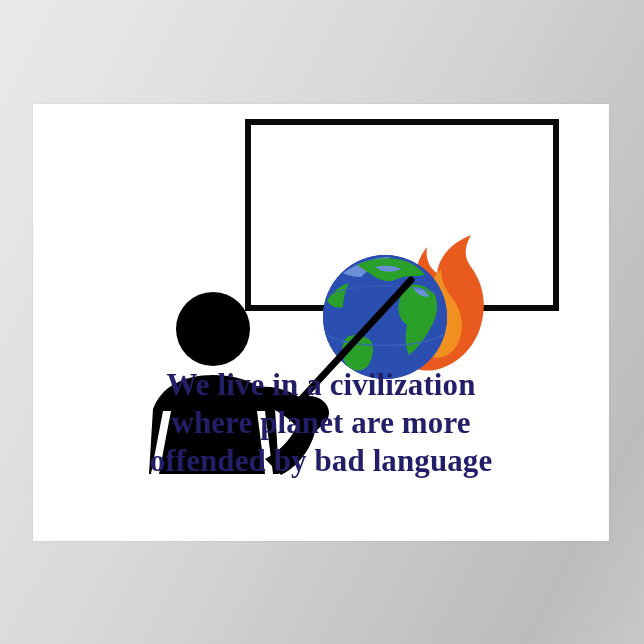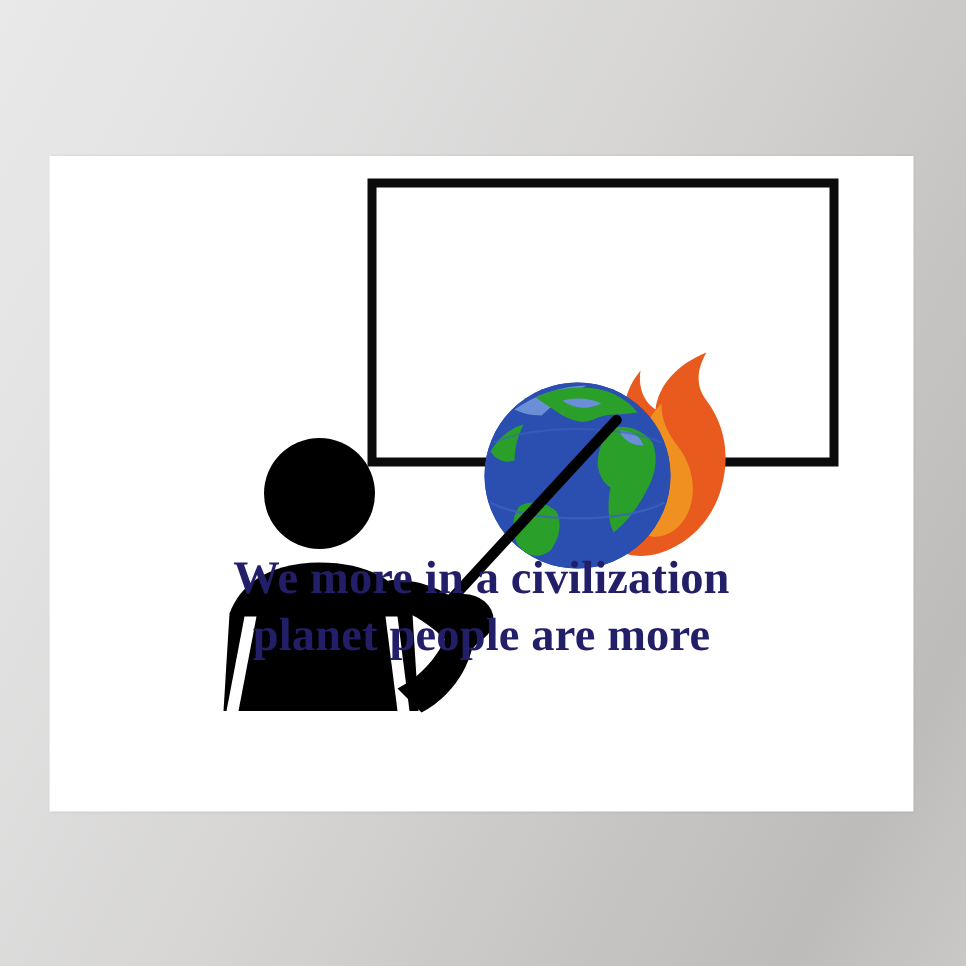--- a/index.html
+++ b/index.html
@@ -195,18 +195,19 @@
                C 176 128, 176 142, 170 154
                C 164 168, 152 180, 140 186
                L 124 170
                C 136 164, 146 154, 152 144
                C 158 134, 160 126, 158 118 Z" fill="#000000"></path>
 
       <ellipse cx="168" cy="124" rx="20" ry="17" fill="#000000"></ellipse>
     </svg>
 
     <div id="caption">
-      <span class="caption-line">We more in a civilization</span>
-      <span class="caption-line">planet people are more</span>
+      <span class="caption-line">We live in a civilization</span>
+      <span class="caption-line">where planet are more</span>
+      <span class="caption-line">offended by bad language</span>
     </div>
 
   </div>
 </div>
 
 </body></html>

